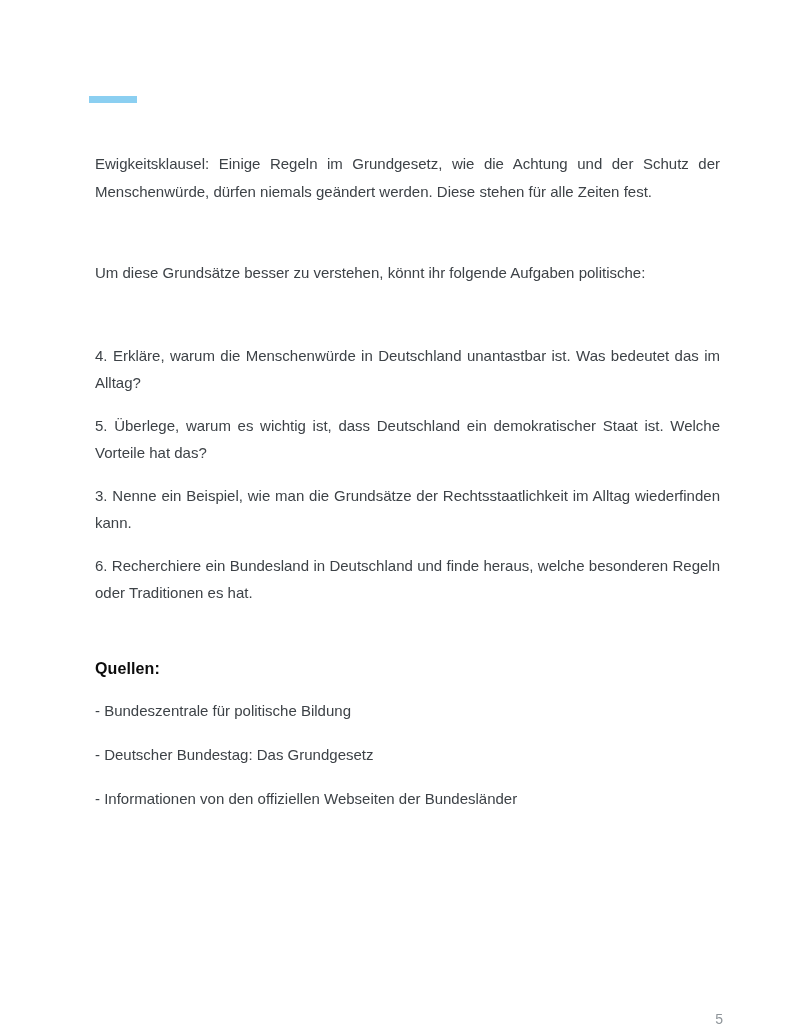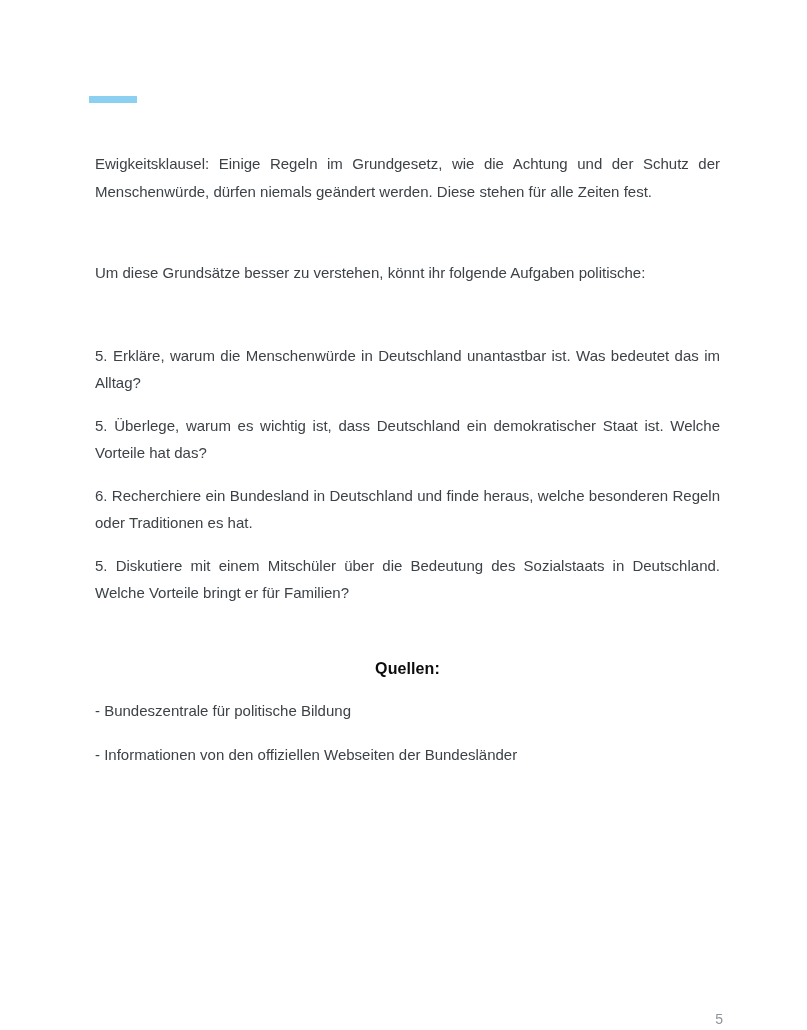--- a/index.html
+++ b/index.html
@@ -41,21 +41,20 @@
   .intro-line   { margin-bottom: 49px; }
   .task         { margin-bottom: 9px; }
   .task-last    { margin-bottom: 0; }
   .sources-heading {
     margin-top: 45px;
     font-weight: bold;
     color: #0c0c0c;
     font-size: 16px;
     line-height: 22px;
     letter-spacing: 0.1px;
-    text-align: center;
   }
   .source-item {
     margin-top: 11px;
     line-height: 27px;
   }
   .source-item:first-of-type { margin-top: 15px; }
   .page-number {
     position: absolute;
     top: 1001px;
     right: 87px;
@@ -72,33 +71,34 @@
 <div class="page">
 
   <div class="accent-bar" style="background: rgb(139, 207, 241);"></div>
 
   <div class="content">
 
     <p class="para intro-clause">Ewigkeitsklausel: Einige Regeln im Grundgesetz, wie die Achtung und der Schutz der Menschenwürde, dürfen niemals geändert werden. Diese stehen für alle Zeiten fest.</p>
 
     <p class="para intro-line">Um diese Grundsätze besser zu verstehen, könnt ihr folgende Aufgaben politische:</p>
 
-    <p class="para task">5. Erkläre, warum die Menschenwürde in Deutschland unantastbar ist. Was bedeutet das im Alltag?</p>
+    <p class="para task">4. Erkläre, warum die Menschenwürde in Deutschland unantastbar ist. Was bedeutet das im Alltag?</p>
 
     <p class="para task">5. Überlege, warum es wichtig ist, dass Deutschland ein demokratischer Staat ist. Welche Vorteile hat das?</p>
 
+    <p class="para task">3. Nenne ein Beispiel, wie man die Grundsätze der Rechtsstaatlichkeit im Alltag wiederfinden kann.</p>
 
     <p class="para task">6. Recherchiere ein Bundesland in Deutschland und finde heraus, welche besonderen Regeln oder Traditionen es hat.</p>
 
-    <p class="para task task-last">5. Diskutiere mit einem Mitschüler über die Bedeutung des Sozialstaats in Deutschland. Welche Vorteile bringt er für Familien?</p>
 
     <h2 class="sources-heading">Quellen:</h2>
 
     <p class="source-item">- Bundeszentrale für politische Bildung</p>
 
+    <p class="source-item">- Deutscher Bundestag: Das Grundgesetz</p>
 
     <p class="source-item">- Informationen von den offiziellen Webseiten der Bundesländer</p>
 
   </div>
 
   <div class="page-number">5</div>
 
 </div>
 
 </body></html>

